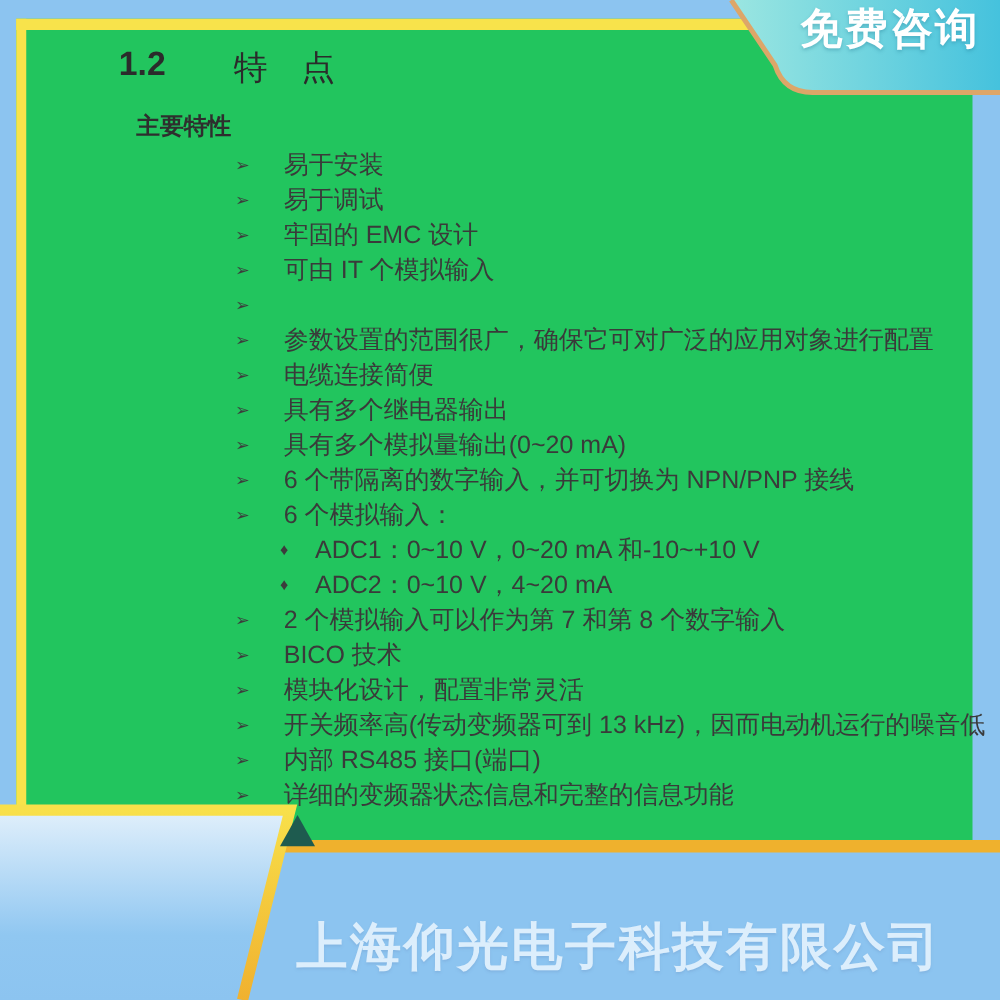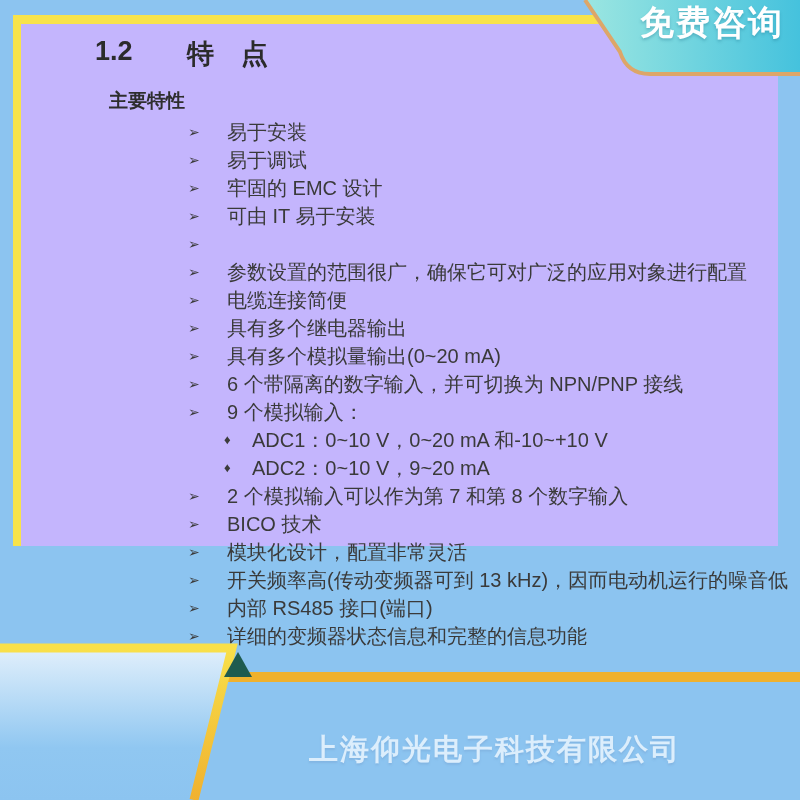--- a/index.html
+++ b/index.html
@@ -3,33 +3,33 @@
 <meta charset="utf-8">
 <style>
   html,body { margin:0; padding:0; }
   .stage {
     position:relative; width:800px; height:800px; overflow:hidden;
     background:#8CC4F0;
     font-family:"Liberation Sans","DejaVu Sans",sans-serif;
   }
   
   .page {
-    position:absolute; left:13px; top:15px; width:765px; height:531px;
-    background:#c4b5fd; box-sizing:border-box;
+    position:absolute; left:13px; top:15px; width:765px; height:657px;
+    background:#22c55e; box-sizing:border-box;
     border-top:9px solid #F8E34B; border-left:8px solid #F8E34B;
     z-index:1;
   }
   .page-inner { position:absolute; left:0; top:0; right:0; bottom:0; }
   .sec-num {
     position:absolute; left:74px; top:12px;
     font-size:27px; font-weight:bold; color:#2b2b2b;
   }
   .sec-title {
     position:absolute; left:166px; top:12px;
-    font-size:27px; font-weight:bold; color:#2b2b2b;
+    font-size:27px; font-weight:normal; color:#2b2b2b;
   }
   .sub-head {
     position:absolute; left:88px; top:64px;
     font-size:19px; font-weight:bold; color:#2e2e2e;
   }
   .features { position:absolute; left:0; top:94px; width:757px; }
   .feature { position:relative; height:28px; line-height:28px; }
   .feature .bullet {
     position:absolute; left:167px; top:0;
     font-size:14px; color:#3c3c3c;
@@ -51,21 +51,21 @@
   .badge-shape { position:absolute; left:582px; top:0; z-index:4; }
   .badge-label {
     position:absolute; left:640px; top:0; z-index:5;
     font-size:34px; font-weight:bold; letter-spacing:2px; color:#ffffff;
     text-shadow:0 2px 3px rgba(32,115,140,0.35);
     white-space:nowrap; cursor:pointer;
   }
   
   .company {
     position:absolute; left:190px; right:0; top:730px; z-index:2;
-    text-align:center; font-size:29px; font-weight:bold; letter-spacing:2px;
+    text-align:center; font-size:41px; font-weight:bold; letter-spacing:2px;
     color:#DCEEFC; text-shadow:0 2px 2px rgba(120,165,210,0.45);
     white-space:nowrap;
   }
 </style>
 </head>
 <body>
 
 <div class="stage">
 
   <div class="page">
@@ -82,21 +82,21 @@
         <div class="feature">
           <span class="bullet">➢</span>
           <span class="text">易于调试</span>
         </div>
         <div class="feature">
           <span class="bullet">➢</span>
           <span class="text">牢固的 EMC 设计</span>
         </div>
         <div class="feature">
           <span class="bullet">➢</span>
-          <span class="text">可由 IT 易于安装</span>
+          <span class="text">可由 IT 个模拟输入</span>
         </div>
         <div class="feature">
           <span class="bullet">➢</span>
         </div>
         <div class="feature">
           <span class="bullet">➢</span>
           <span class="text">参数设置的范围很广，确保它可对广泛的应用对象进行配置</span>
         </div>
         <div class="feature">
           <span class="bullet">➢</span>
@@ -109,29 +109,29 @@
         <div class="feature">
           <span class="bullet">➢</span>
           <span class="text">具有多个模拟量输出(0~20 mA)</span>
         </div>
         <div class="feature">
           <span class="bullet">➢</span>
           <span class="text">6 个带隔离的数字输入，并可切换为 NPN/PNP 接线</span>
         </div>
         <div class="feature">
           <span class="bullet">➢</span>
-          <span class="text">9 个模拟输入：</span>
+          <span class="text">6 个模拟输入：</span>
         </div>
         <div class="feature sub">
           <span class="bullet">♦</span>
           <span class="text">ADC1：0~10 V，0~20 mA 和-10~+10 V</span>
         </div>
         <div class="feature sub">
           <span class="bullet">♦</span>
-          <span class="text">ADC2：0~10 V，9~20 mA</span>
+          <span class="text">ADC2：0~10 V，4~20 mA</span>
         </div>
         <div class="feature">
           <span class="bullet">➢</span>
           <span class="text">2 个模拟输入可以作为第 7 和第 8 个数字输入</span>
         </div>
         <div class="feature">
           <span class="bullet">➢</span>
           <span class="text">BICO 技术</span>
         </div>
         <div class="feature">

